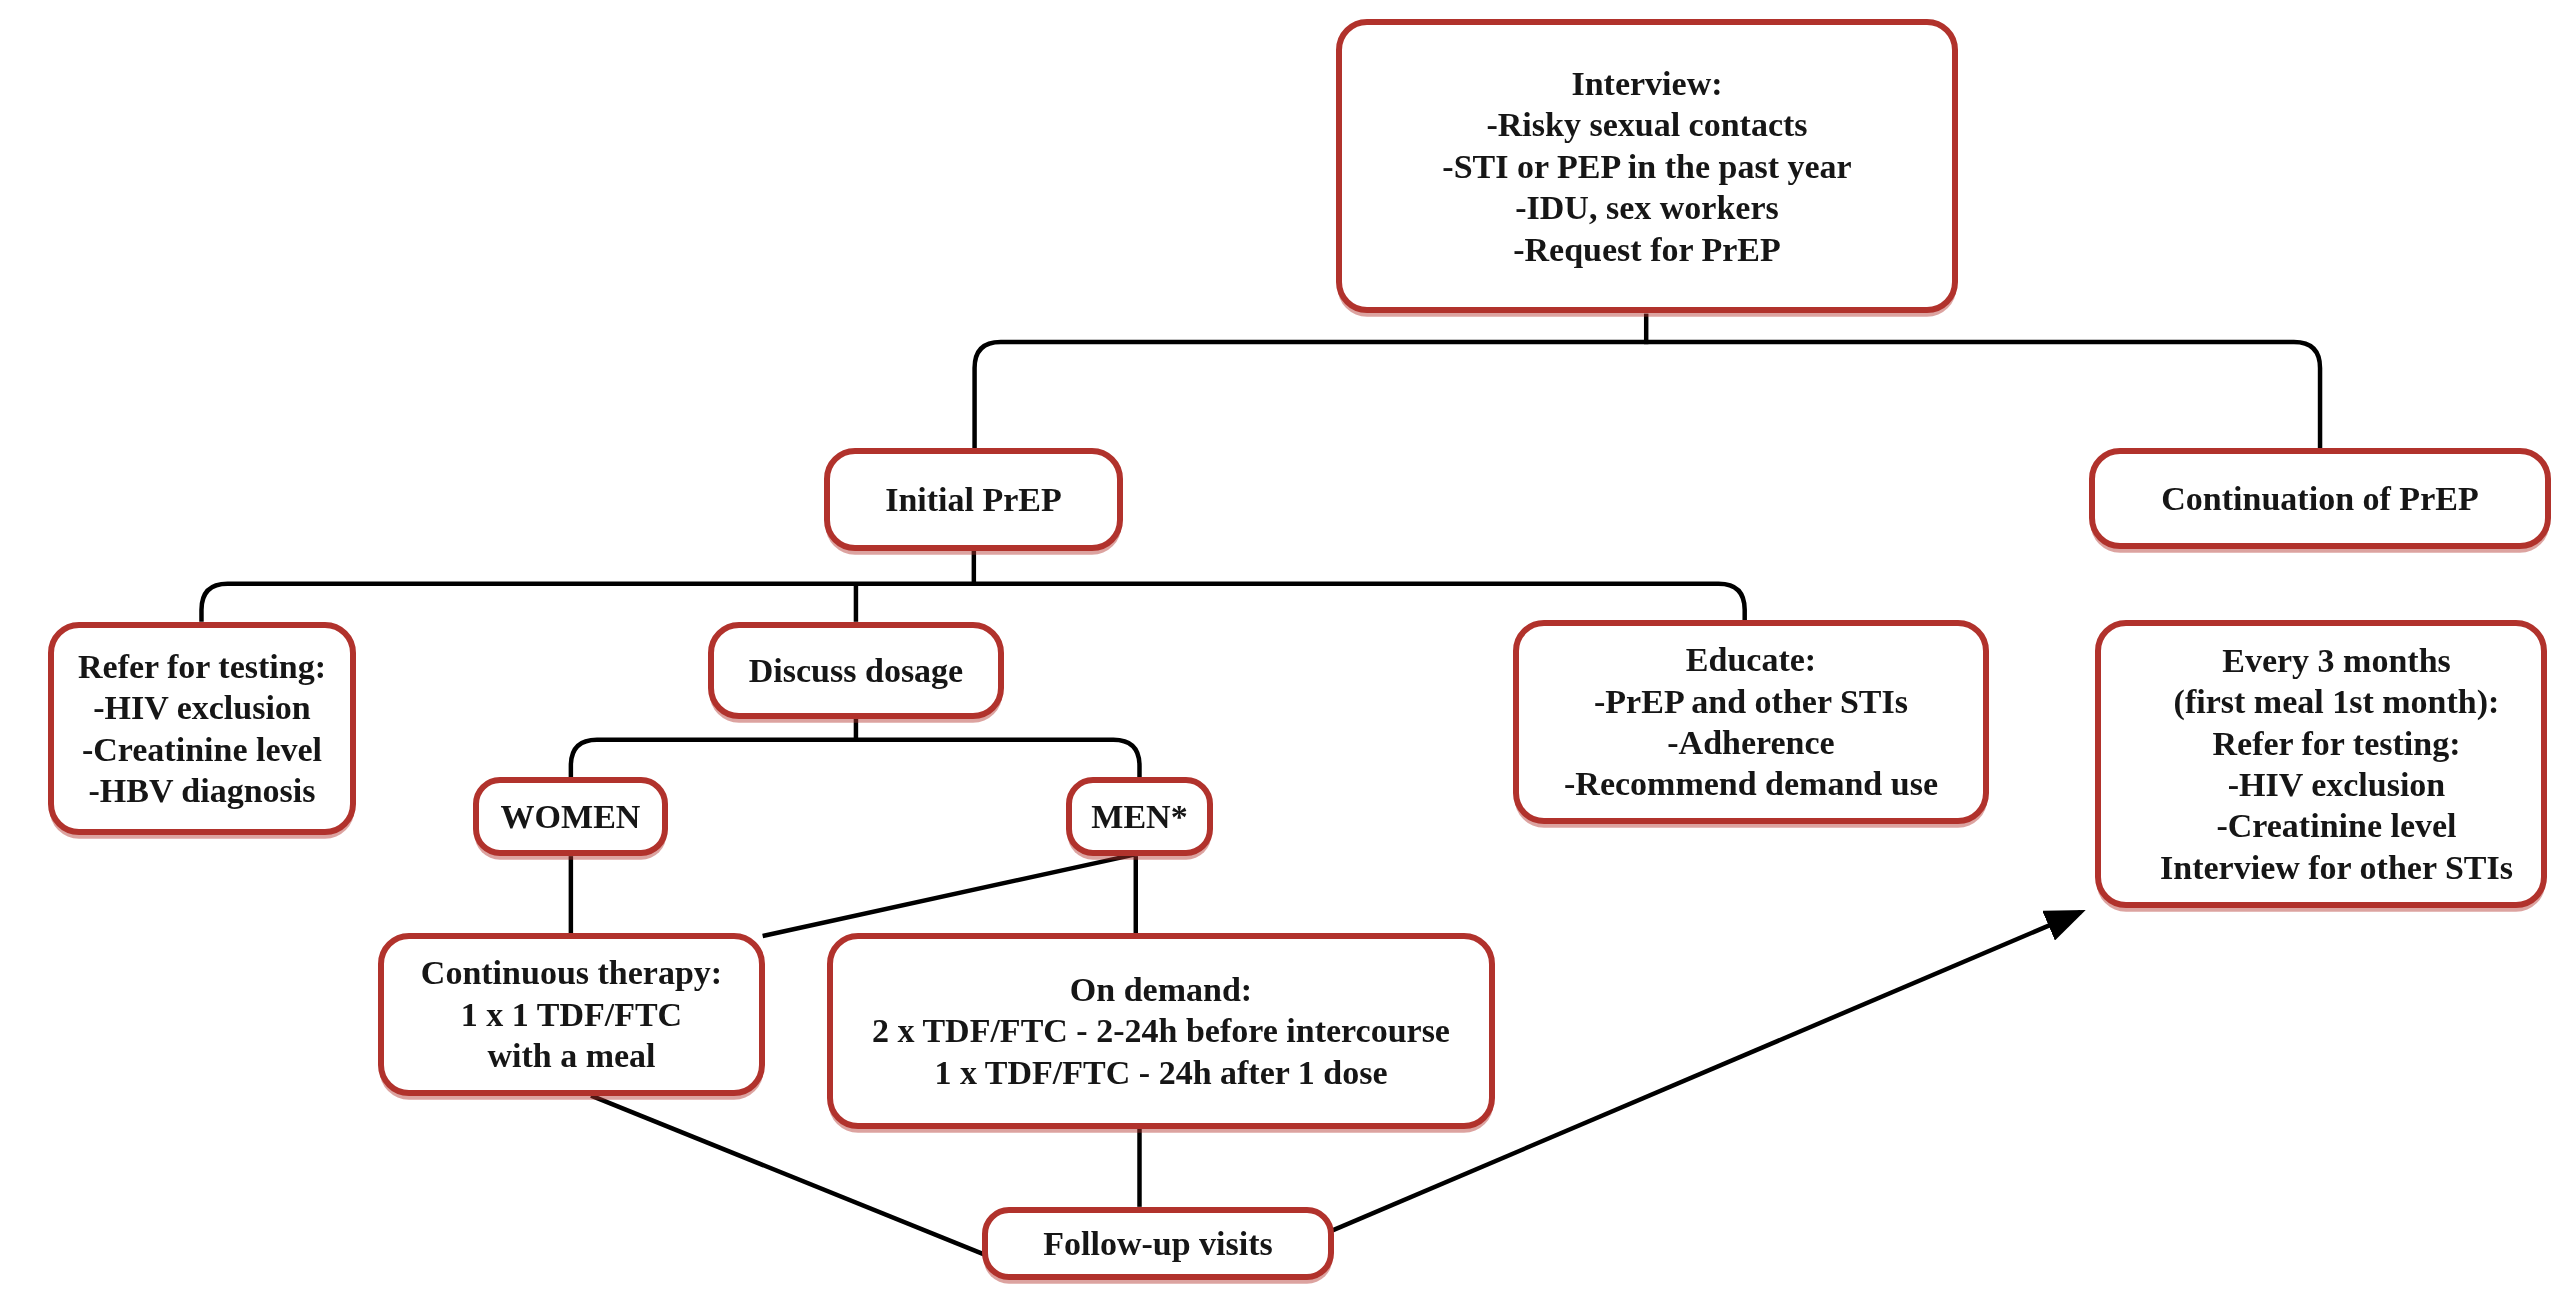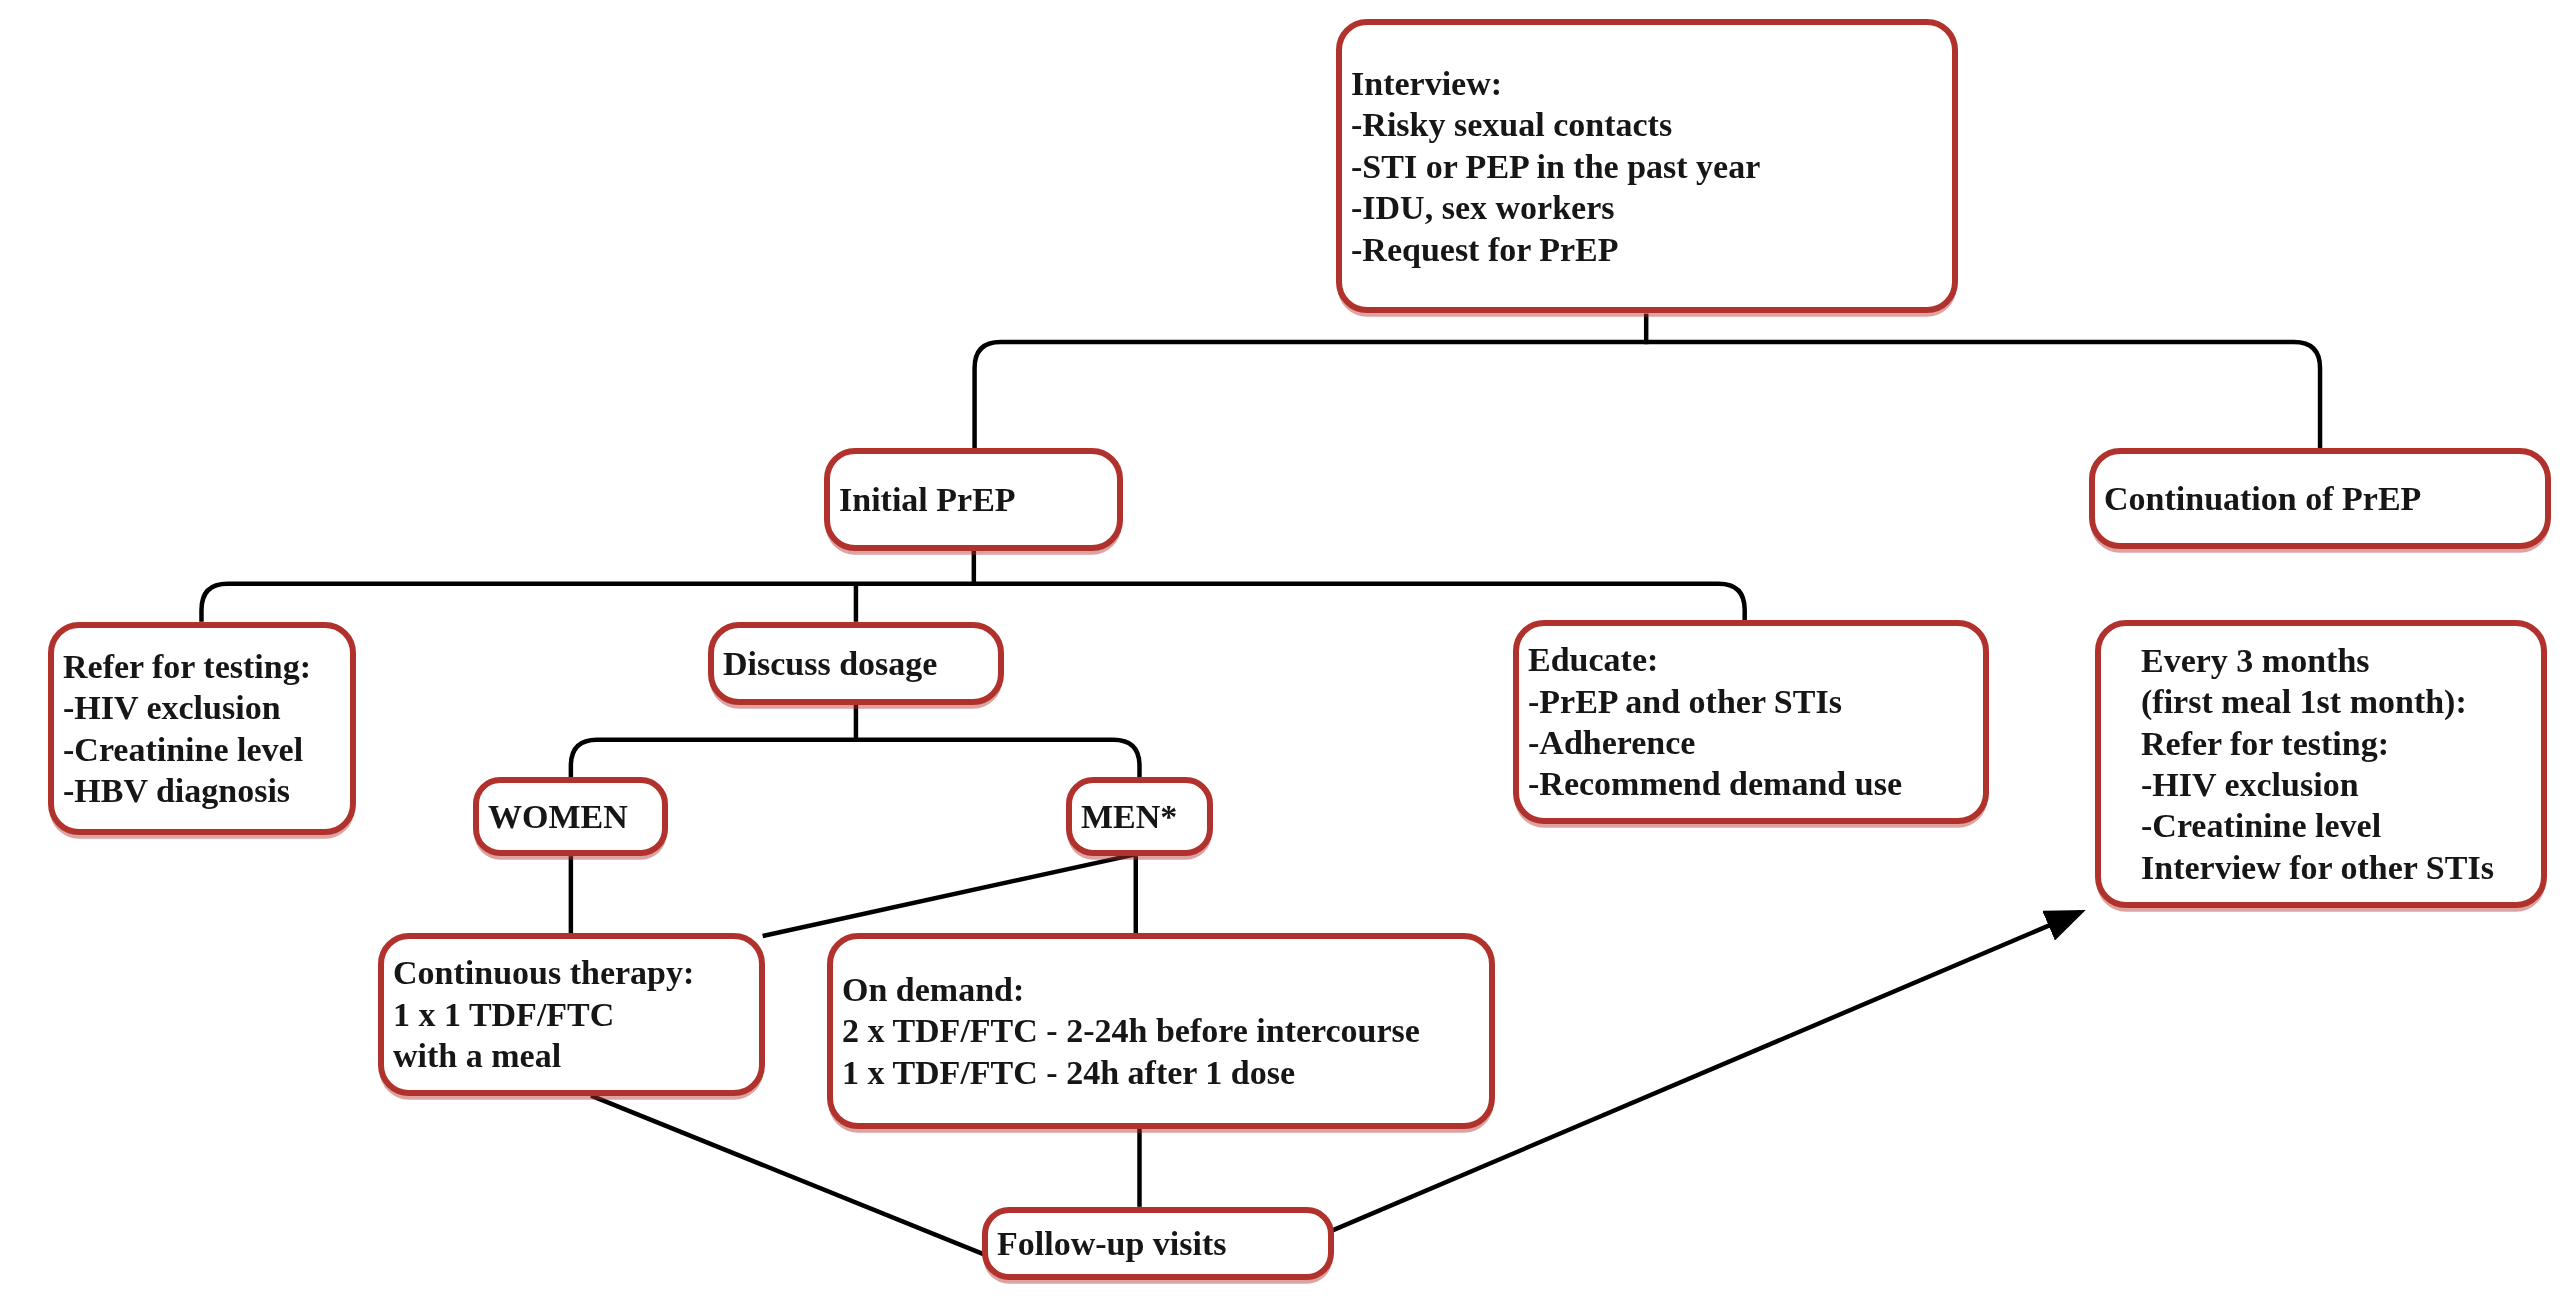--- a/index.html
+++ b/index.html
@@ -18,37 +18,37 @@
   .node {
     position: absolute;
     box-sizing: border-box;
     background: #ffffff;
     border: 6px solid #b1322c;
     border-radius: 31px;
     box-shadow: 0 5.2px 0 -1.5px rgba(177,50,44,0.45);
     display: flex;
     flex-direction: column;
     justify-content: center;
-    align-items: flex-start;
+    align-items: center;
     text-align: center;
     padding: 3px 9px;
     color: #161616;
     font-weight: bold;
     font-size: 34px;
     line-height: 1.22;
     z-index: 2;
   }
   .ln { white-space: nowrap; }
 
   
   #n-interview      { left: 1336px; top: 19.4px;   width: 622px; height: 294px; }
   #n-initial        { left: 824px; top: 448px;  width: 299px; height: 103px; }
   #n-continuation   { left: 2089px; top: 448px;  width: 462px; height: 101px; }
   #n-refer          { left: 48px;   top: 622px;  width: 308px; height: 213px; }
-  #n-discuss        { left: 708px;  top: 622px;  width: 296px; height: 83px; }
+  #n-discuss        { left: 708px;  top: 622px;  width: 296px; height: 97px; }
   #n-educate        { left: 1513px; top: 620px;  width: 476px; height: 204px; }
   #n-every3         { left: 2095px; top: 620px;  width: 452px; height: 288px; padding-left: 40px; }
   #n-women          { left: 473px;  top: 777px; width: 195px; height: 79px; border-radius: 27px; }
   #n-men            { left: 1066px; top: 777px; width: 147px; height: 79px; border-radius: 27px; }
   #n-continuous     { left: 378px;  top: 933px; width: 387px; height: 163px; }
   #n-ondemand       { left: 827px; top: 933px; width: 668px; height: 196px; }
   #n-followup       { left: 982px; top: 1207px; width: 352px; height: 73px;  border-radius: 27px; }
 </style>
 </head>
 <body>

